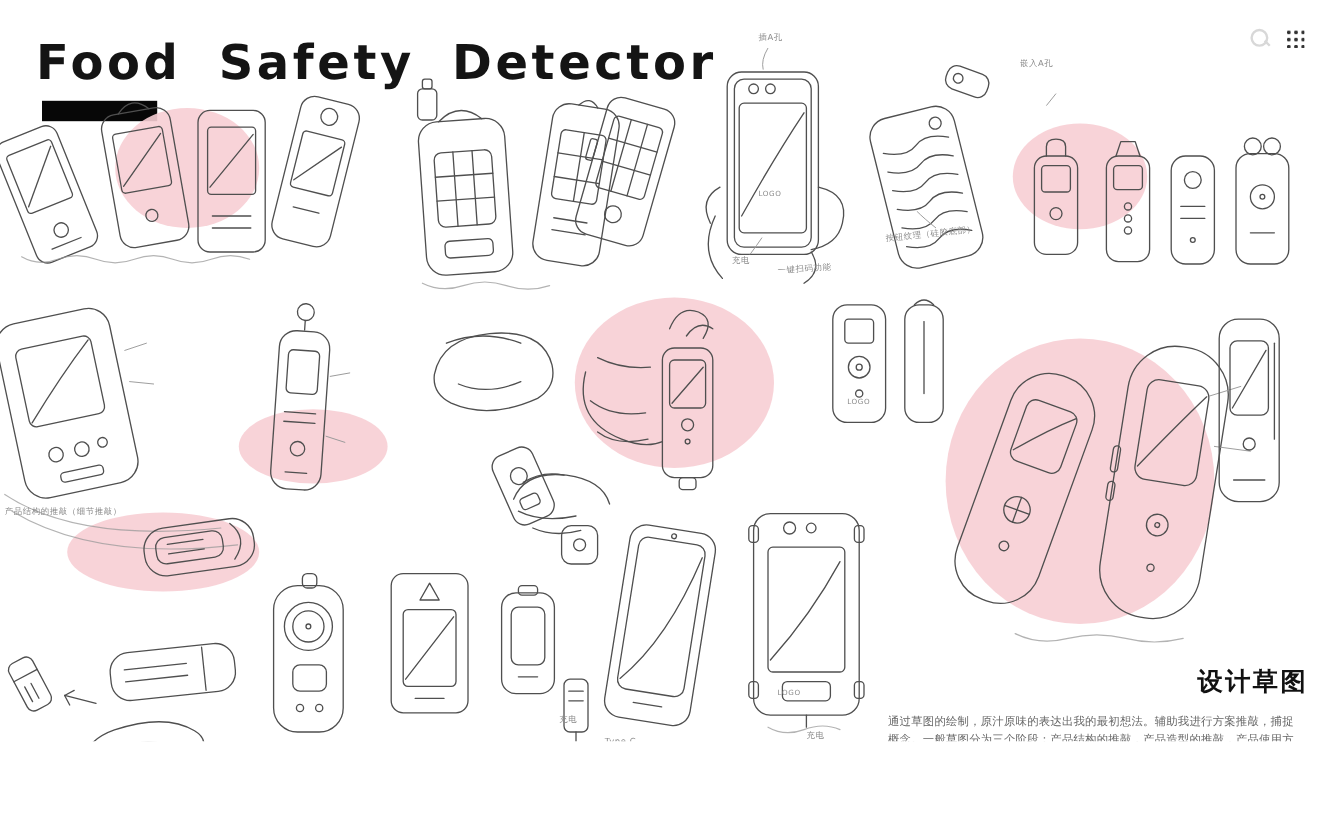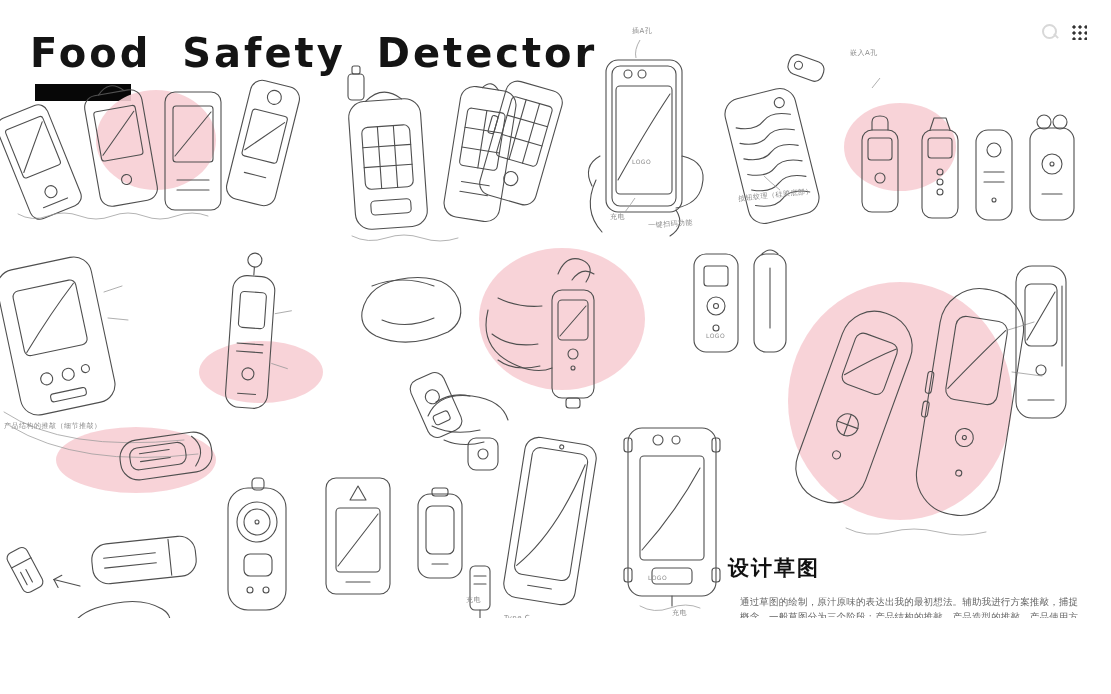--- a/index.html
+++ b/index.html
@@ -38,21 +38,21 @@
   .a5{left:4px;top:421px;}
   .a6{left:466px;top:595px;}
   .a7{left:504px;top:614px;}
   .a8{left:672px;top:608px;}
   .a9{left:706px;top:332px;font-size:6px;}
   .a10{left:648px;top:574px;font-size:6px;}
   .a11{left:632px;top:158px;font-size:6px;}
 
   
   .caption{position:absolute;left:728px;top:554px;width:362px;}
-  .caption h2{margin:0 0 12px 0;font-size:21px;font-weight:800;color:#111;letter-spacing:2px;}
+  .caption h2{margin:0 0 12px 0;font-size:21px;font-weight:800;color:#111;letter-spacing:2px;text-align:right;}
   .caption p{margin:12px;font-size:9.5px;line-height:1.6;color:#666;text-align:justify;}
 </style>
 </head>
 <body>
 
 <div class="canvas">
 
   <h1 class="page-title">Food Safety Detector</h1>
   <div class="title-bar"></div>
 

